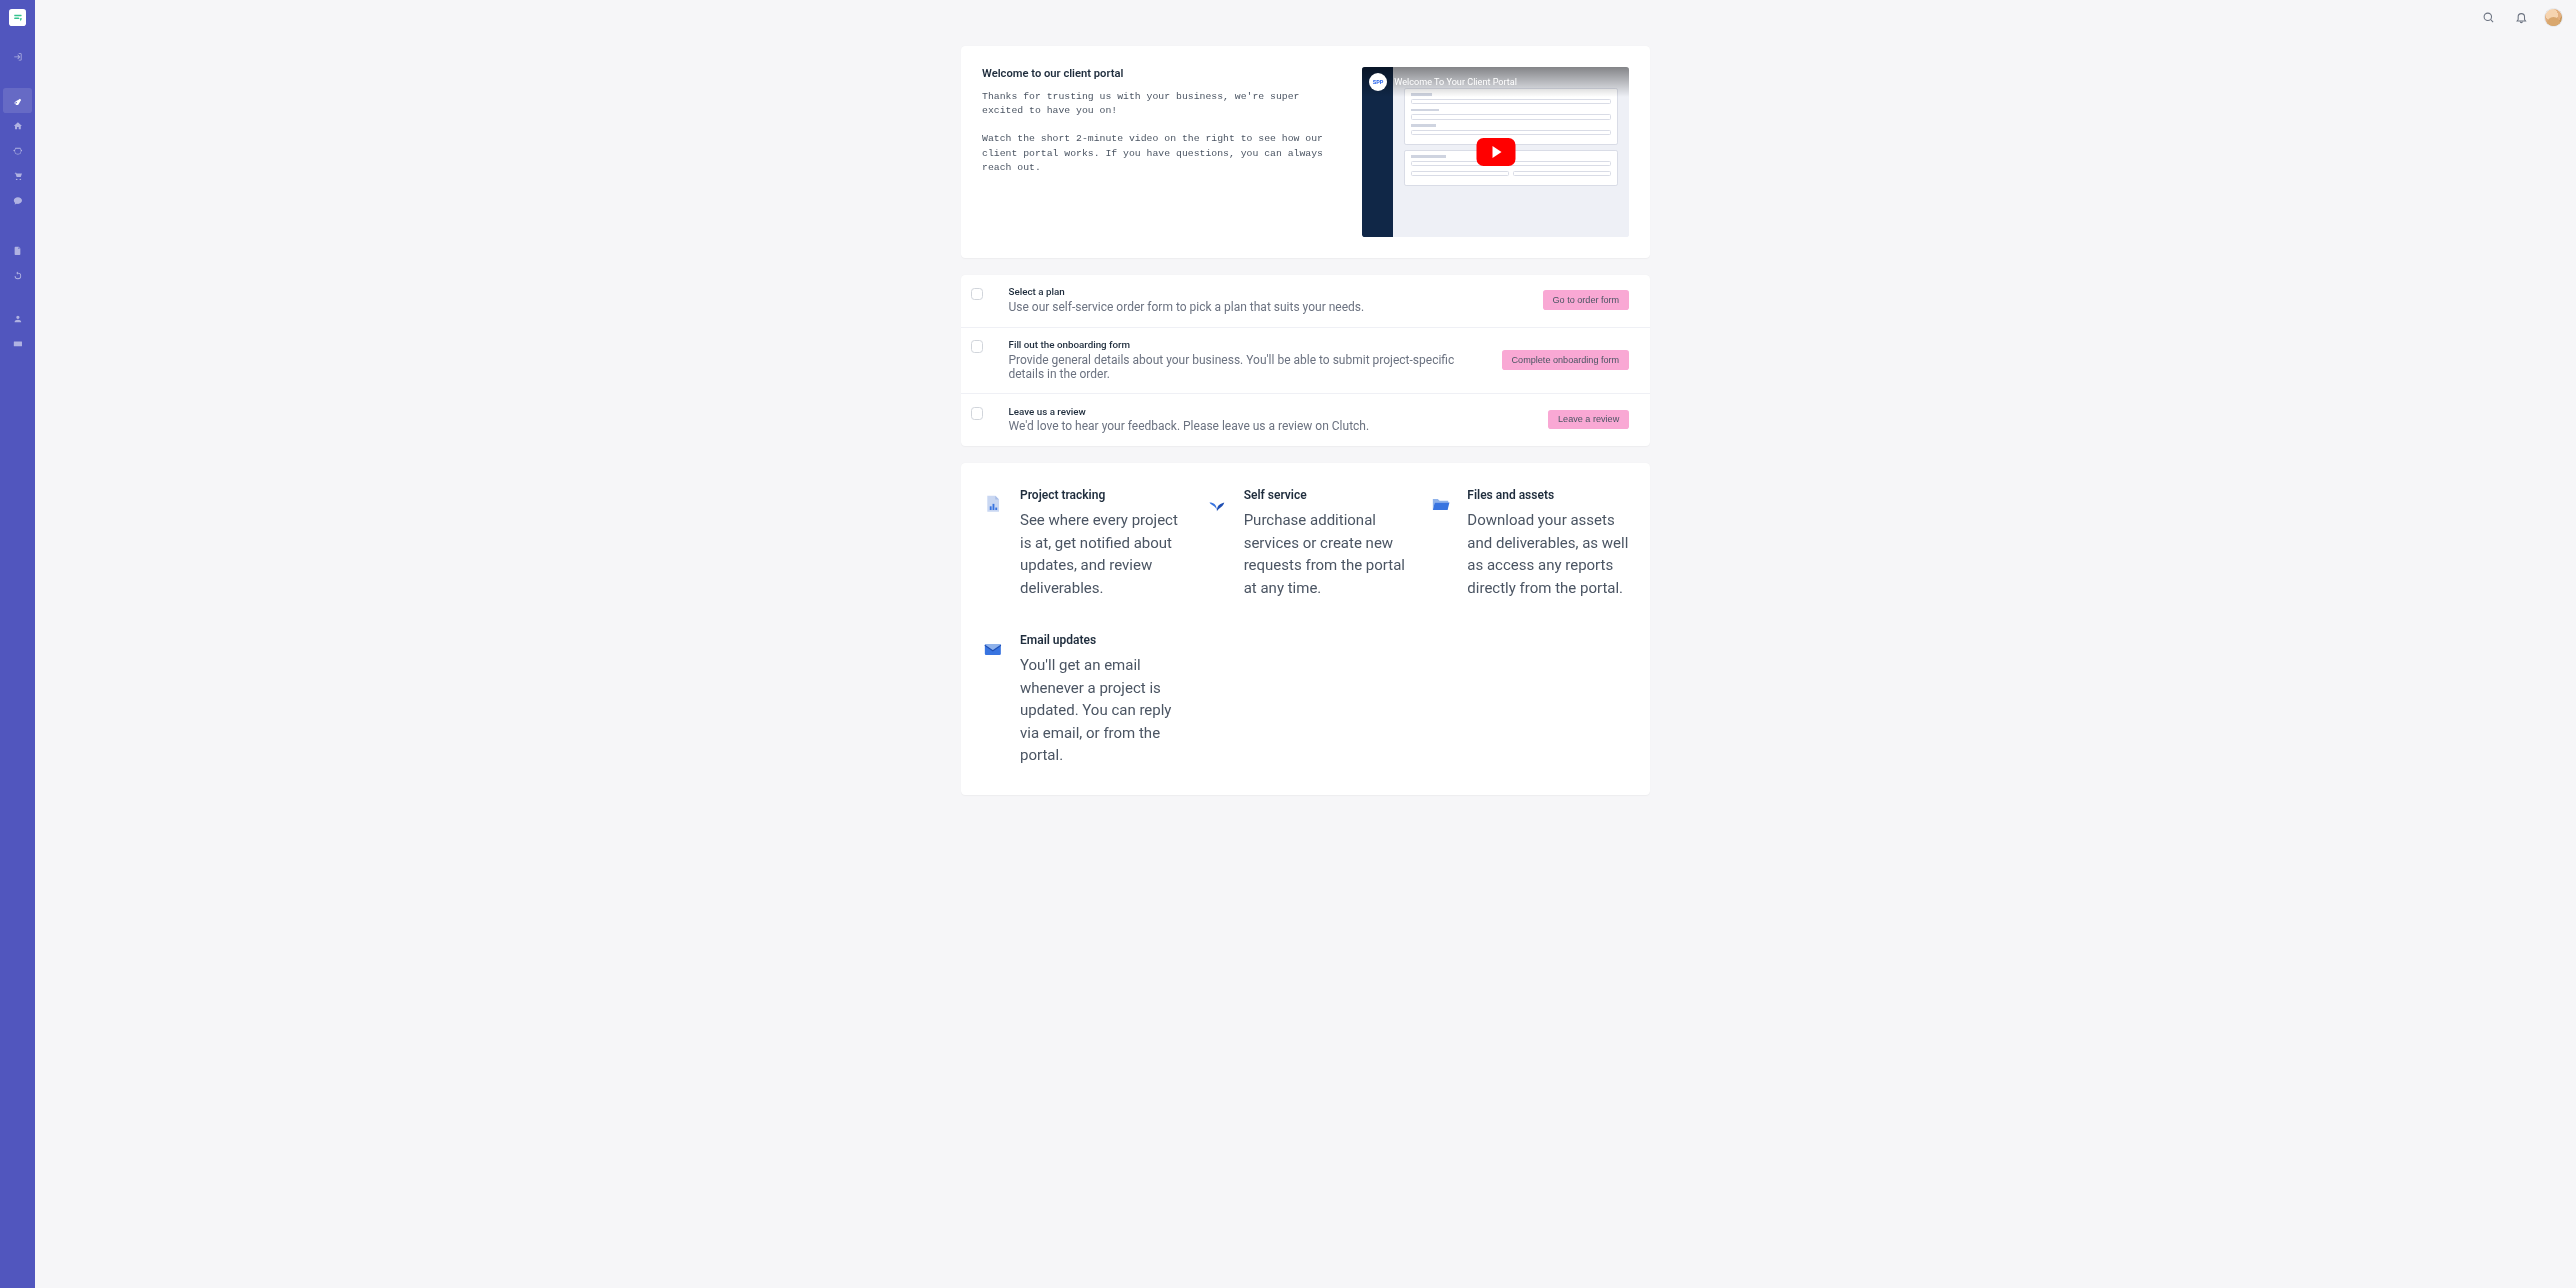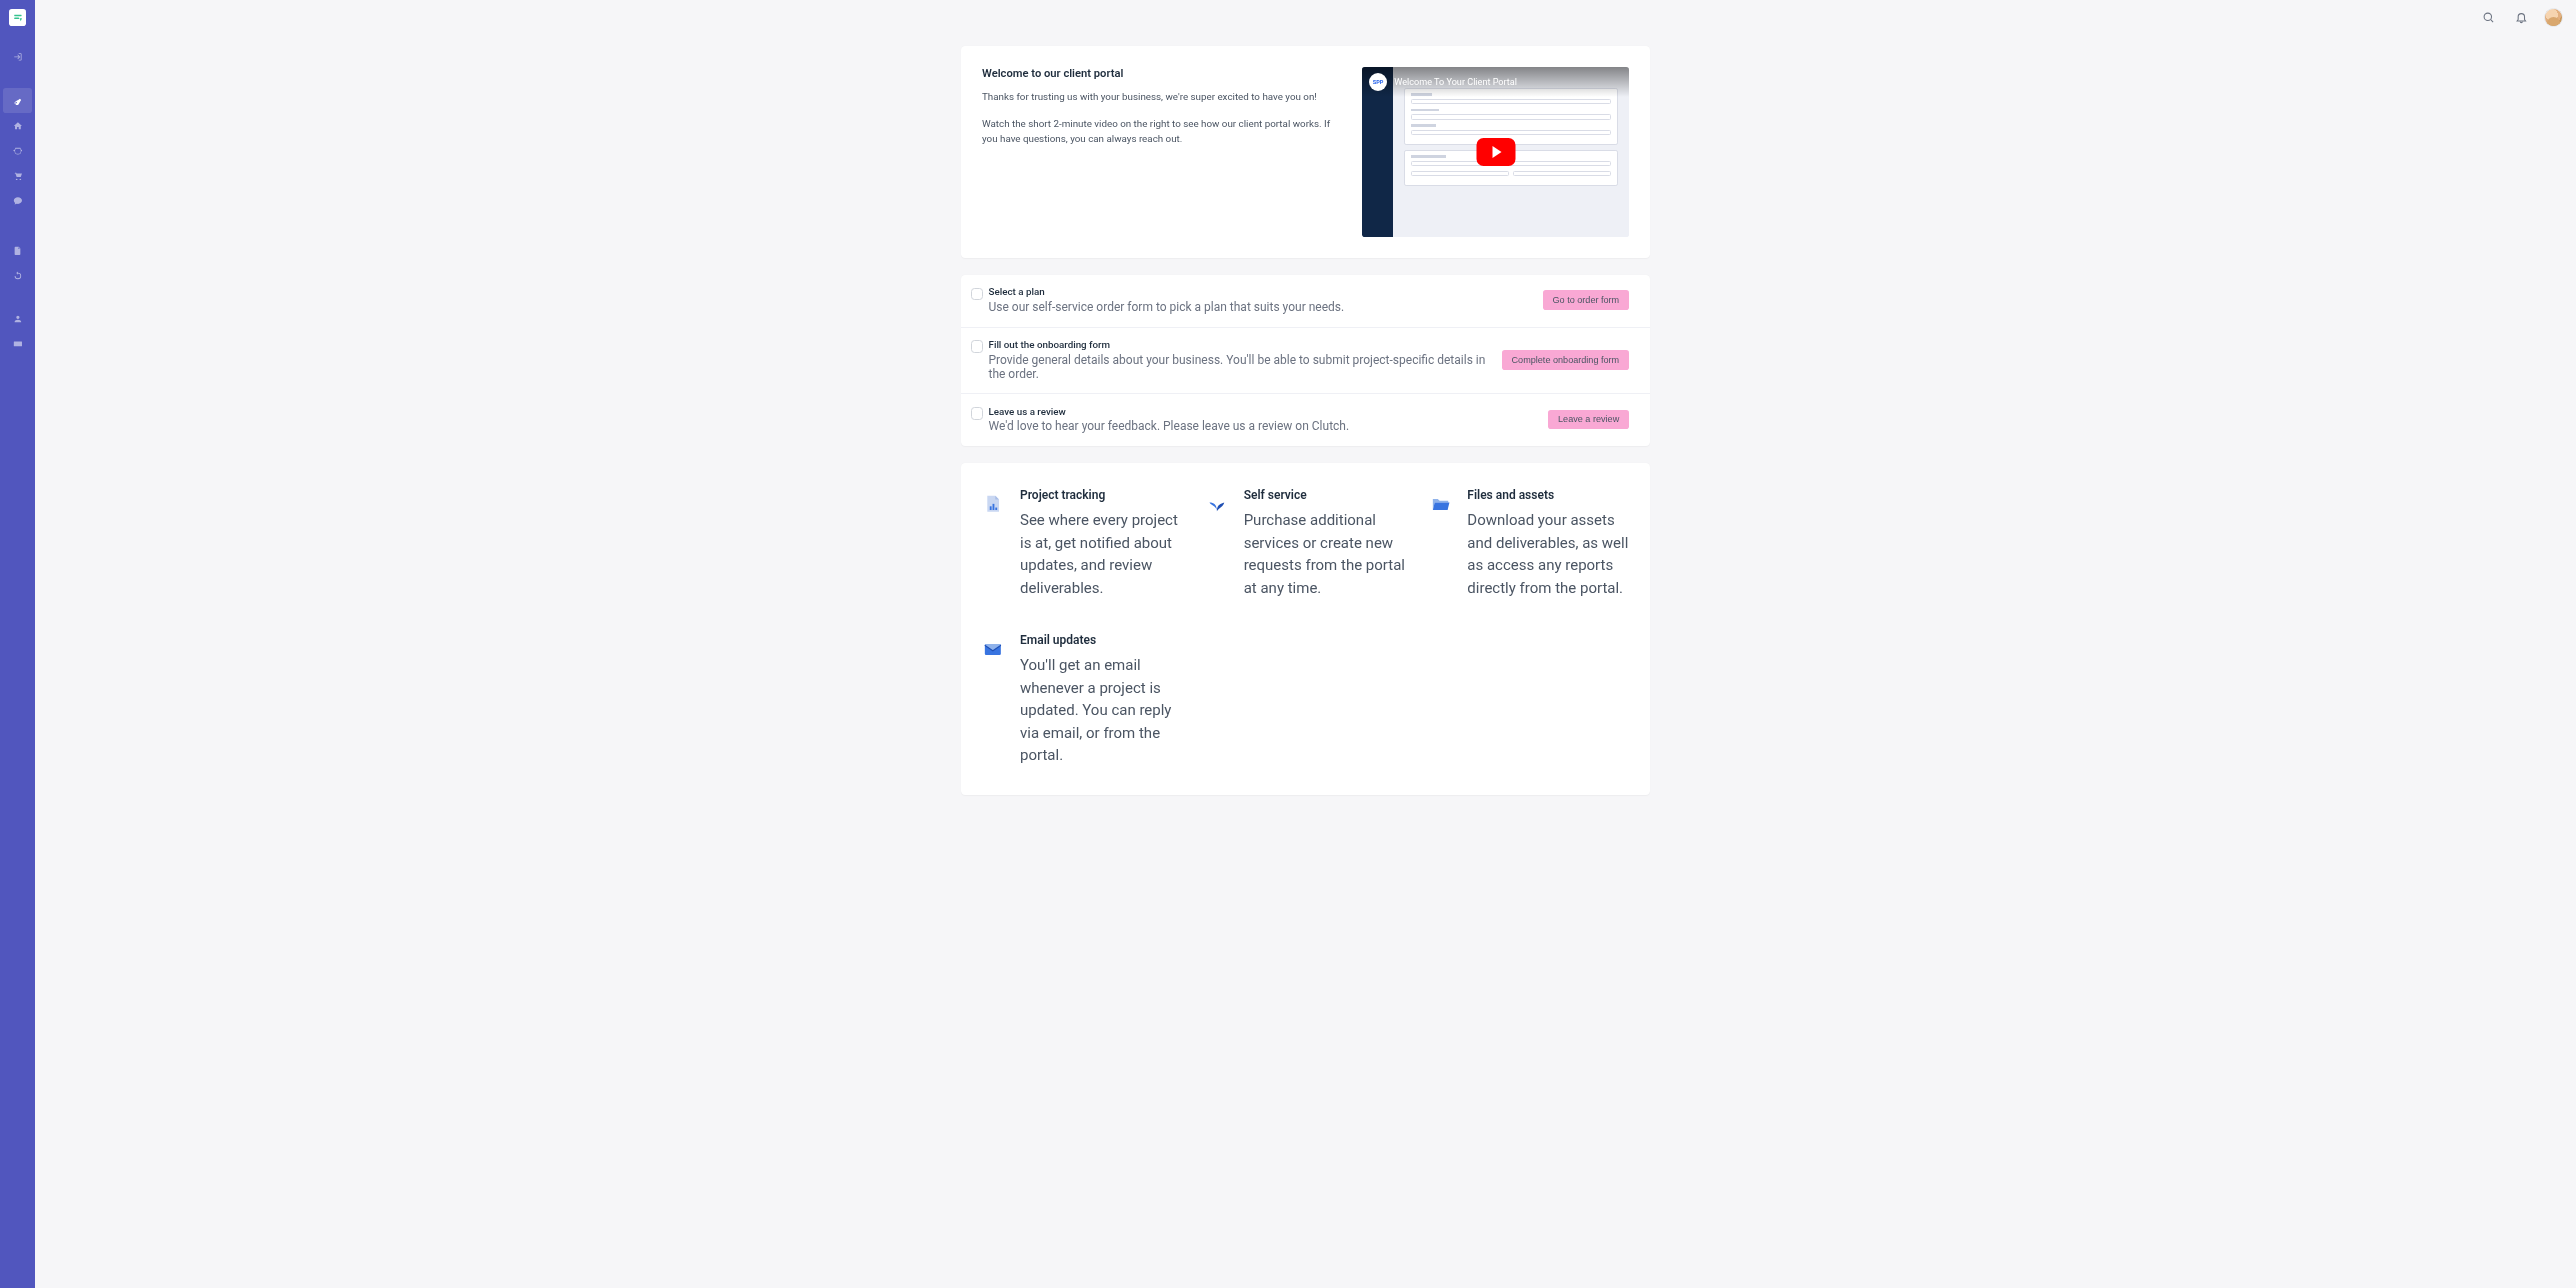--- a/index.html
+++ b/index.html
@@ -119,20 +119,21 @@
     font-weight: 600;
     color: #1f2d3d;
     margin-bottom: 9.8px;
   }
   .welcome-para {
     font-size: 9.8px;
     color: #4b5563;
     margin-bottom: 12.7px;
     line-height: 1.5;
     max-width: 366px;
+    font-family: Liberation Mono, monospace;
   }
   .video-box {
     width: 267px; height: 170px;
     background: #f1f3f8;
     border-radius: 2.8px;
     position: relative;
     flex: 0 0 auto;
     overflow: hidden;
     display: flex;
   }
@@ -192,21 +193,21 @@
   .form-block { background: #fff; border: 0.7px solid #d9dce6; border-radius: 2.1px; padding: 4.2px 5.6px; margin-bottom: 5.6px; }
   .tiny-label { height: 2.8px; width: 21px; background: #cfd4e0; margin-bottom: 2.8px; }
 
   
   .task-list { padding: 0; }
   .task-row {
     display: flex;
     align-items: center;
     padding: 11.2px 21px 12.7px 9.8px;
     border-bottom: 0.7px solid #eff0f5;
-    gap: 5px;
+    gap: 25px;
   }
   .task-row:last-child { border-bottom: 0; }
   .task-check {
     width: 12.7px; height: 12.7px;
     border: 1.1px solid #d1d5db;
     border-radius: 3.5px;
     flex: 0 0 auto;
     cursor: pointer;
     margin-top: 1.4px;
     align-self: flex-start;

